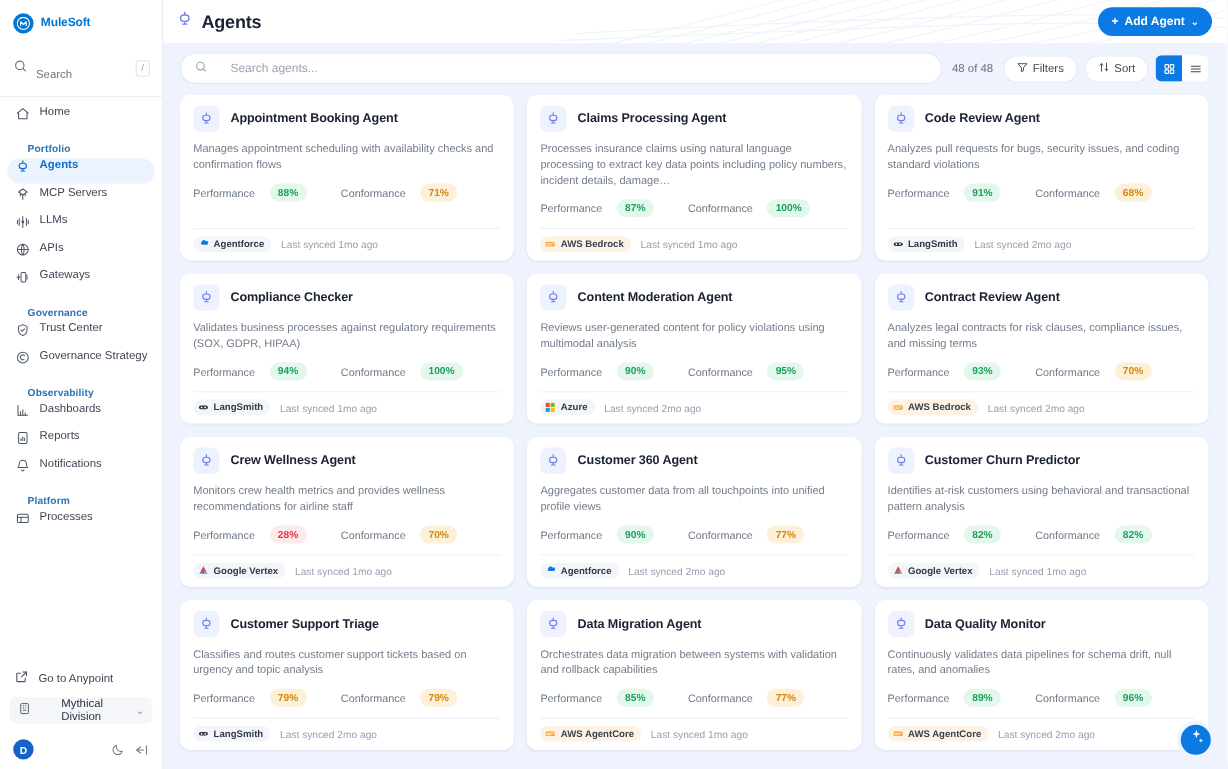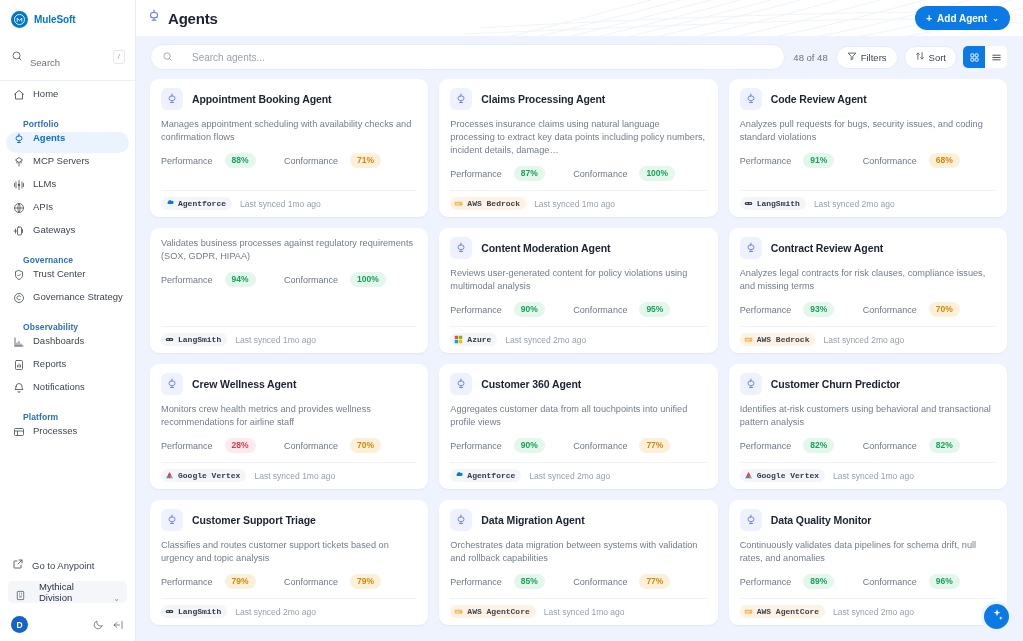--- a/index.html
+++ b/index.html
@@ -64,21 +64,21 @@
     font-size: 8.5px; font-weight: 700; color: #2d6fba;
     margin: 9px 0 2px 23px; letter-spacing: 0.1px;
   }
   .sb-bottom { margin-top: auto; padding-bottom: 8px; }
   .anypoint {
     display:flex; align-items:center; gap:8px;
     margin: 0 6px 6px; padding: 0 6px; height: 20px;
     font-size: 9.5px; color: #3d4554;
   }
   .org-select {
-    display:flex; align-items:flex-end; gap:13px;
+    display:flex; align-items:center; gap:25px;
     margin: 0 8px; height: 22px; padding: 0 7px;
     background: #f4f6f9; border-radius: 5px;
     font-size: 9.5px; color: #2a3142;
   }
   .org-select .chev { margin-left: auto; color: #8a94a4; font-size: 8px; }
   .sb-footer {
     display:flex; align-items:center; gap: 8px;
     margin: 13px 11px 0; 
   }
   .avatar {
@@ -188,21 +188,20 @@
     border-top: 1px solid #f0f2f6;
     display:flex; align-items:center; gap: 8px;
     padding: 6px 0 7px;
   }
   .prov {
     display:flex; align-items:center; gap: 4px;
     background: #f3f5f8; border-radius: 8px;
     padding: 2px 6px 2px 4px;
     font-size: 8px; font-weight: 700; color:#30394a;
     white-space: nowrap;
-    font-family: Liberation Mono, monospace;
   }
   .prov.orange { background:#fdf2e3; color:#3b4250;}
   .prov .pic { width:9px; height:9px; display:flex; align-items:center; justify-content:center; flex:0 0 9px;}
   .synced { font-size: 8.5px; color: #97a0ae; white-space: nowrap;}
 
   .fab {
     position: absolute; right: 11px; bottom: 9px;
     width: 31px; height: 31px; border-radius: 50%;
     background: #0b7ae5; border: 3px solid #eef3fd;
     display:flex; align-items:center; justify-content:center;
@@ -584,20 +583,30 @@
                     <circle cx="8" cy="12" r="2" fill="#fff"></circle>
                     <circle cx="16" cy="12" r="2" fill="#fff"></circle>
                   </svg>
                 </span>
                 <span>LangSmith</span>
               </span>
               <span class="synced">Last synced 2mo ago</span>
             </div>
           </div>
           <div class="card">
+            <div class="card-head">
+              <span class="card-ic">
+                <svg width="12" height="12" viewBox="0 0 24 24" fill="none" stroke="#6f7ff0" stroke-width="1.9" stroke-linecap="round" stroke-linejoin="round">
+                  <path d="M12 2v3"></path>
+                  <rect x="6" y="6" width="12" height="9" rx="4.5"></rect>
+                  <path d="M9 19h6M12 15v4"></path>
+                </svg>
+              </span>
+              <span class="card-title">Compliance Checker</span>
+            </div>
             <div class="card-desc">Validates business processes against regulatory requirements (SOX, GDPR, HIPAA)</div>
             <div class="metrics">
               <span class="metric perf">
                 <span class="metric-label">Performance</span>
                 <span class="badge green">94%</span>
               </span>
               <span class="metric">
                 <span class="metric-label">Conformance</span>
                 <span class="badge green">100%</span>
               </span>

